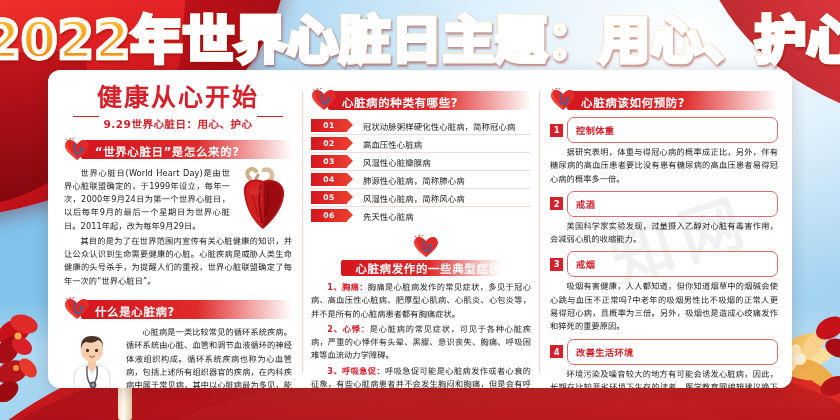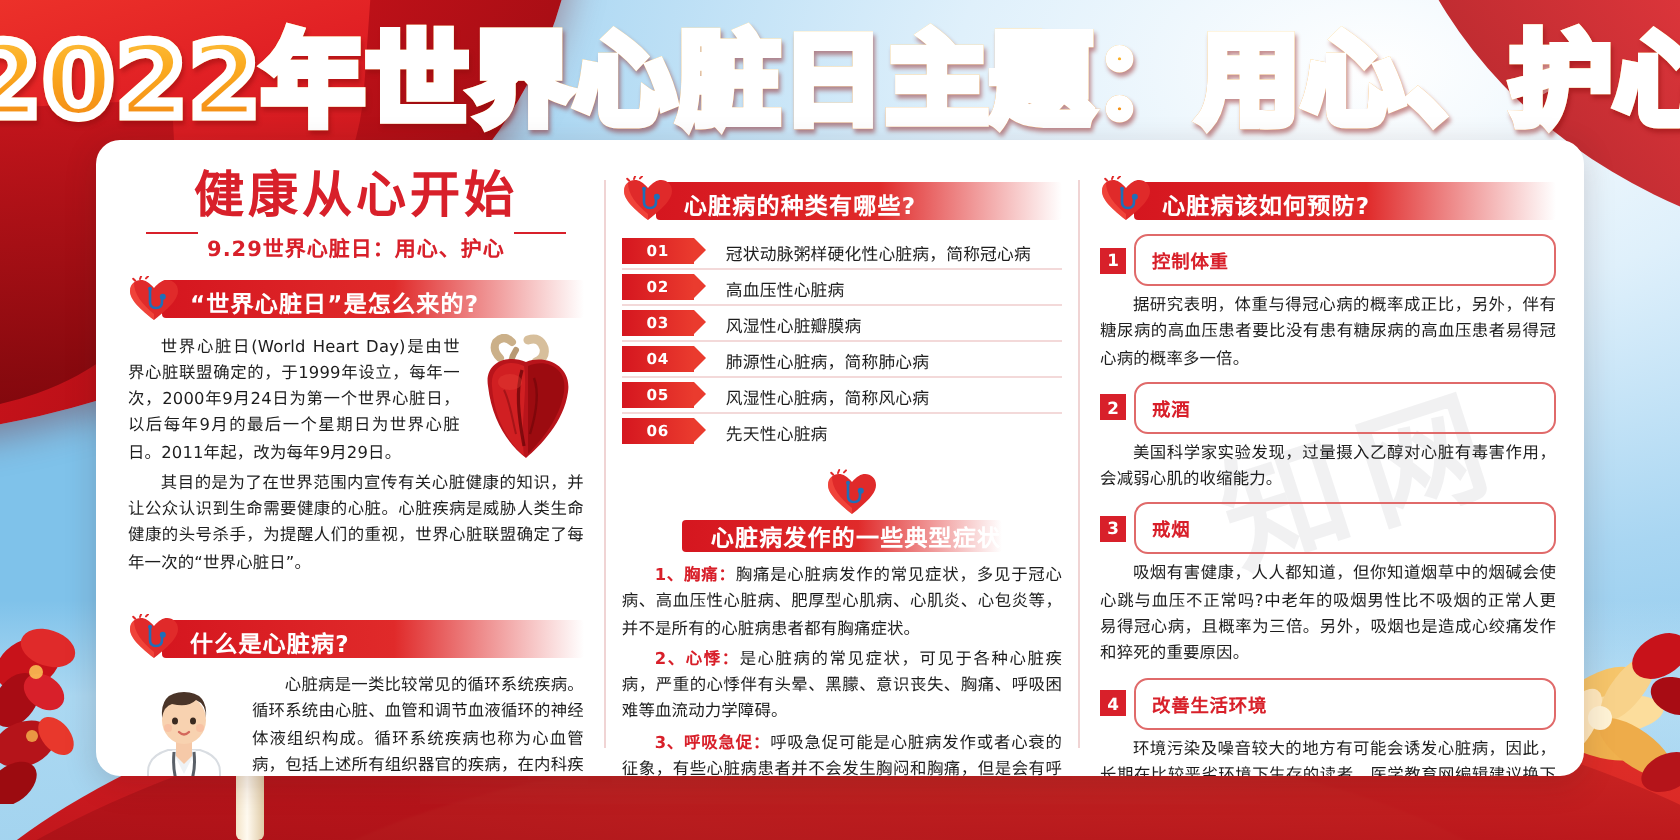--- a/index.html
+++ b/index.html
@@ -287,21 +287,21 @@
             <path d="M27 18 C24 28 25 40 28 56" stroke="#6e0509" stroke-width="1.6" fill="none" opacity=".8"></path>
             <path d="M33 22 C36 30 34 40 31 50" stroke="#6e0509" stroke-width="1.2" fill="none" opacity=".6"></path>
             <path d="M18 28 C21 34 22 42 24 50" stroke="#7c0a0e" stroke-width="1" fill="none" opacity=".5"></path>
             <ellipse cx="21" cy="24" rx="6" ry="4" fill="#e8453a" opacity=".35"></ellipse>
           </svg>
         </div>
 
         <p class="para">世界心脏日(World Heart Day)是由世界心脏联盟确定的，于1999年设立，每年一次，2000年9月24日为第一个世界心脏日，以后每年9月的最后一个星期日为世界心脏日。2011年起，改为每年9月29日。</p>
         <p class="para">其目的是为了在世界范围内宣传有关心脏健康的知识，并让公众认识到生命需要健康的心脏。心脏疾病是威胁人类生命健康的头号杀手，为提醒人们的重视，世界心脏联盟确定了每年一次的“世界心脏日”。</p>
 
-        <div class="sec" style="margin-top:19px;">
+        <div class="sec" style="margin-top:9px;">
           <svg class="sec-heart" viewBox="0 0 26 24">
             <path d="M13 22 C4 15 1 11 1 7.5 C1 4 3.6 2 6.4 2 C8.6 2 10.6 3.2 13 6 C15.4 3.2 17.4 2 19.6 2 C22.4 2 25 4 25 7.5 C25 11 22 15 13 22 Z" fill="#e02a2a"></path>
             <path d="M13 22 C4 15 1 11 1 7.5 C1 5.6 1.8 4.1 3 3.2 C3 9 7 14 13 19 Z" fill="#ff5c4a" opacity=".5"></path>
             <path d="M11 7 L11 13 Q11 16 14 16 Q17 16 17 13 L17 11" stroke="#1f6fb8" stroke-width="1.3" fill="none" stroke-linecap="round"></path>
             <circle cx="17.4" cy="10.4" r="1.5" fill="#1f6fb8"></circle>
             <circle cx="11" cy="6.4" r="1" fill="#1f6fb8"></circle>
             <path d="M6 1.5 L6.6 0 M9 1.2 L10 0.2 M3.6 2.4 L2.6 1.4" stroke="#e02a2a" stroke-width="1" stroke-linecap="round"></path>
           </svg>
           <div class="sec-bar">
             <span>什么是心脏病?</span>

